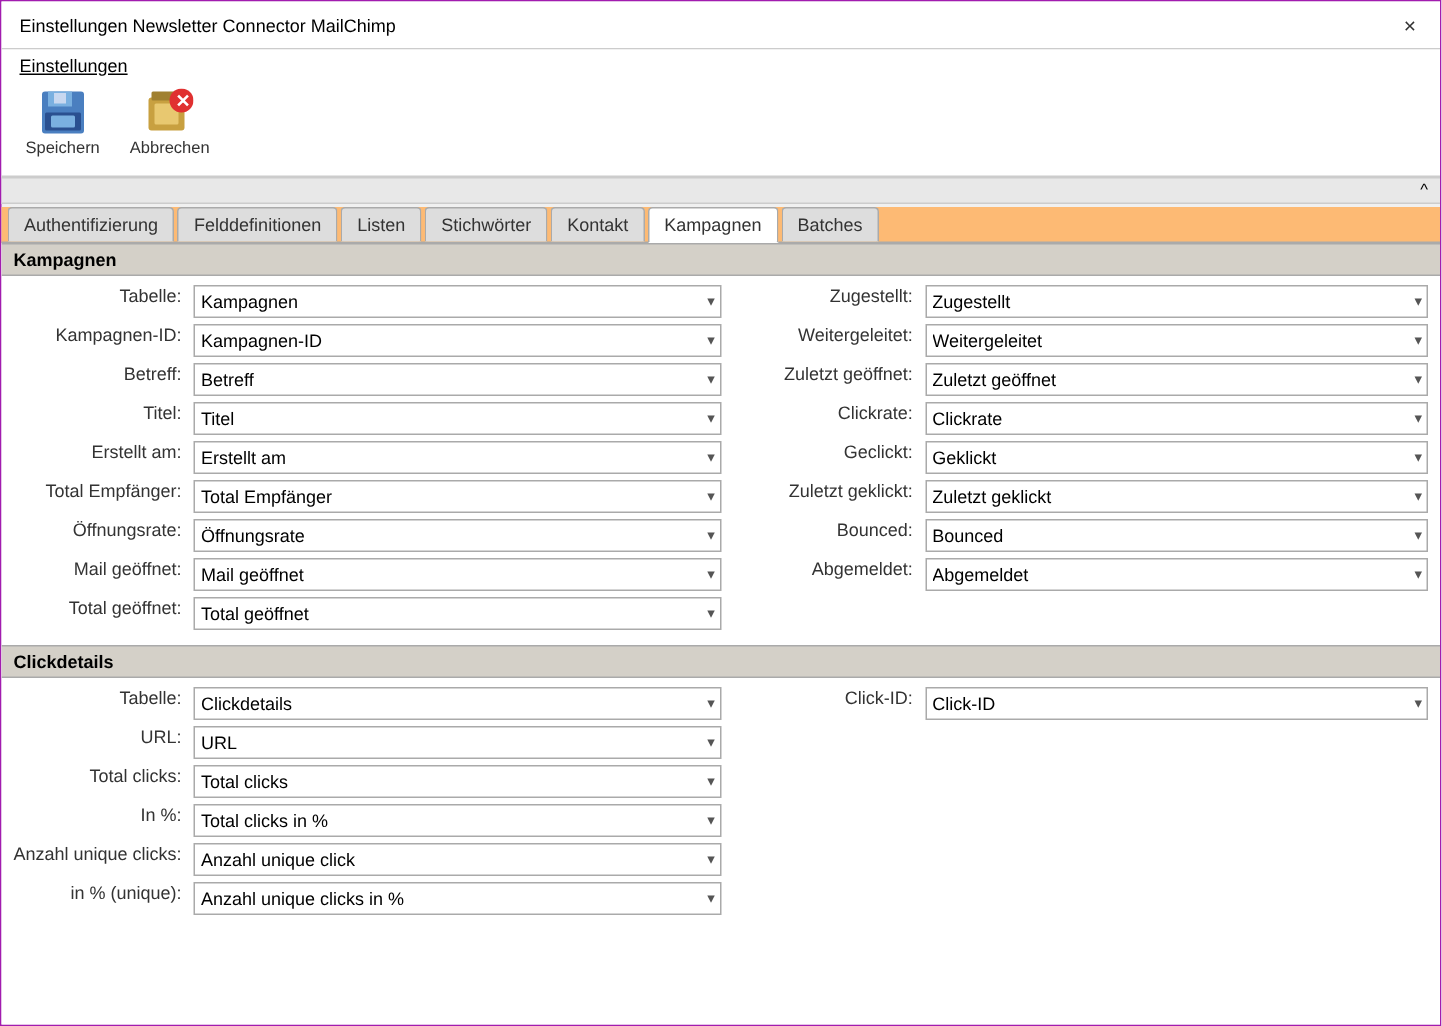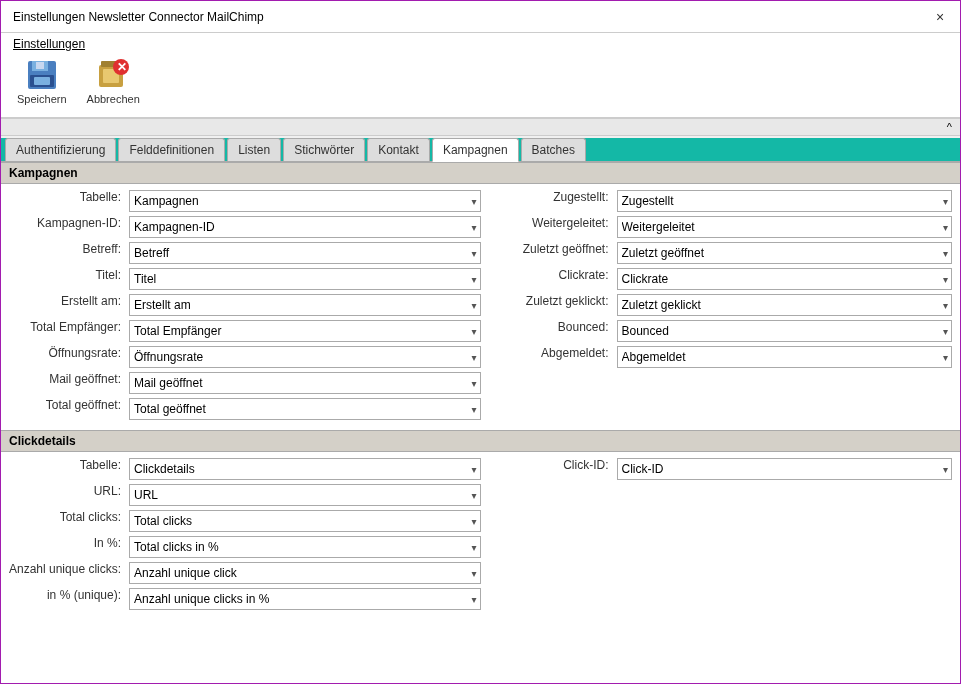--- a/index.html
+++ b/index.html
@@ -5,21 +5,21 @@
     * { box-sizing: border-box; margin: 0; padding: 0; font-family: 'Segoe UI', Tahoma, Geneva, Verdana, sans-serif; font-size: 12px; }
     body { background: #f0f0f0; width: 961px; height: 684px; overflow: hidden; }
     .window { width: 961px; height: 684px; background: #f0f0f0; border: 1px solid #a21caf; display: flex; flex-direction: column; }
     .title-bar { background: #fff; padding: 8px 12px; display: flex; align-items: center; justify-content: space-between; border-bottom: 1px solid #ccc; height: 32px; }
     .close-btn { width: 16px; height: 16px; cursor: pointer; display: flex; align-items: center; justify-content: center; color: #333; font-size: 14px; }
     .toolbar { background: #fff; padding: 4px 8px 8px 8px; border-bottom: 1px solid #ccc; }
     .toolbar-buttons { display: flex; gap: 4px; }
     .toolbar-btn { display: flex; flex-direction: column; align-items: center; padding: 4px 8px; background: transparent; border: none; cursor: pointer; gap: 2px; }
     .toolbar-btn-icon { width: 32px; height: 32px; display: flex; align-items: center; justify-content: center; }
     .toolbar-btn-label { font-size: 11px; color: #333; }
-    .tabs { background: #14b8a6; padding: 0 4px; display: flex; gap: 2px; border-bottom: 1px solid #aaa; margin-top: 2px; }
+    .tabs { background: #fdba74; padding: 0 4px; display: flex; gap: 2px; border-bottom: 1px solid #aaa; margin-top: 2px; }
     .tab { padding: 4px 10px; border: 1px solid #aaa; border-bottom: none; background: #ddd; cursor: pointer; font-size: 12px; color: #333; border-radius: 3px 3px 0 0; }
     .tab.active { background: #fff; border-bottom: 1px solid #fff; margin-bottom: -1px; z-index: 1; }
     .content { flex: 1; background: #fff; overflow-y: auto; padding: 0; }
     .section-header { background: #d4d0c8; padding: 3px 8px; font-weight: bold; font-size: 12px; border-top: 1px solid #aaa; border-bottom: 1px solid #aaa; }
     .form-row { display: flex; align-items: flex-start; margin-bottom: 4px; }
     .form-label { width: 120px; text-align: right; padding-right: 8px; color: #333; white-space: nowrap; font-size: 12px; }
     .select-wrapper { flex: 1; position: relative; }
     .select-wrapper select { width: 100%; height: 22px; border: 1px solid #aaa; background: #fff; padding: 0 20px 0 4px; font-size: 12px; appearance: none; -webkit-appearance: none; cursor: pointer; }
     .select-wrapper::after { content: '▾'; position: absolute; right: 4px; top: 50%; transform: translateY(-50%); pointer-events: none; font-size: 10px; color: #555; }
   </style>
@@ -205,20 +205,28 @@
 
         <div class="form-row">
           <span class="form-label">Clickrate:</span>
           <div class="select-wrapper">
             <select>
               <option>Clickrate</option>
             </select>
           </div>
         </div>
 
+        <div class="form-row">
+          <span class="form-label">Geclickt:</span>
+          <div class="select-wrapper">
+            <select>
+              <option>Geklickt</option>
+            </select>
+          </div>
+        </div>
 
 
         <div class="form-row">
           <span class="form-label">Zuletzt geklickt:</span>
           <div class="select-wrapper">
             <select>
               <option>Zuletzt geklickt</option>
             </select>
           </div>
         </div>

